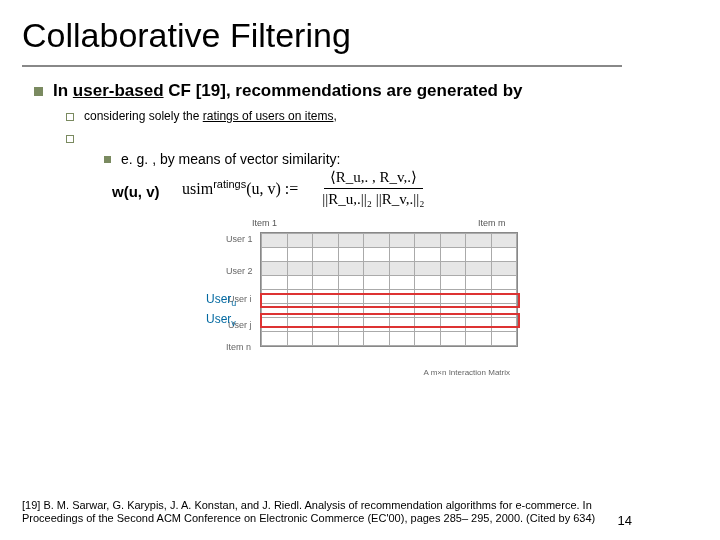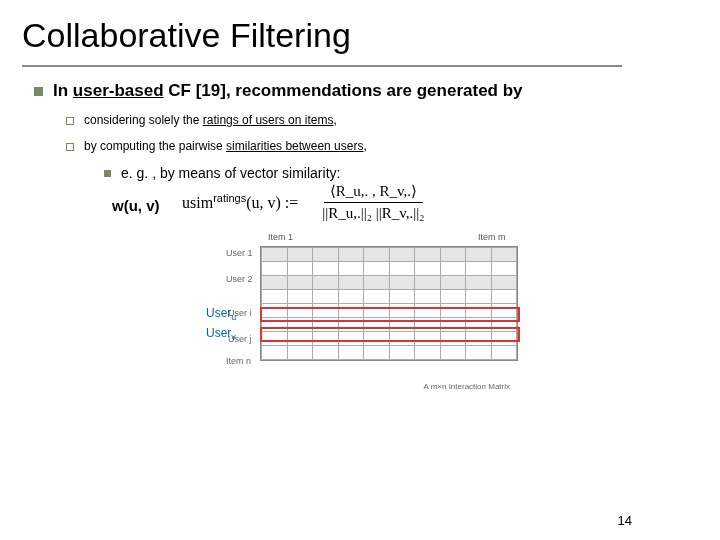--- a/index.html
+++ b/index.html
@@ -18,46 +18,46 @@
     padding: 10px 22px 20px 22px;
     position: relative;
   }
   .title {
     font-size: 34px;
     font-weight: 400;
     border-bottom: 2px solid #888;
     padding: 6px 0 10px 0;
     margin-bottom: 14px;
   }
-  .bullet-row { display: flex; align-items: flex-start; gap: 10px; margin-bottom: 8px; margin-top: 12px; }
+  .bullet-row { display: flex; align-items: flex-start; gap: 10px; margin-bottom: 8px; }
   .lvl1 { padding-left: 12px; font-size: 17px; font-weight: 700; }
   .bullet1 { width: 9px; height: 9px; background: #7a8a60; margin-top: 6px; flex-shrink: 0; }
   .lvl2 { padding-left: 44px; font-size: 12px; font-weight: 400; }
   .bullet2 { width: 8px; height: 8px; border: 1px solid #7a8a60; margin-top: 4px; flex-shrink: 0; }
   .lvl3 { padding-left: 82px; font-size: 14px; font-weight: 400; }
   .bullet3 { width: 7px; height: 7px; background: #7a8a60; margin-top: 5px; flex-shrink: 0; }
   .underline { text-decoration: underline; }
   .wuv { font-weight: 700; font-size: 15px; margin: 16px 0 0 90px; }
   .formula-wrap { display:flex; align-items:center; gap:24px; margin: -32px 0 8px 160px;}
   .frm-left { font-family: 'Times New Roman', serif; font-size:16px;}
   .frac { display:inline-flex; flex-direction:column; align-items:center; font-family:'Times New Roman', serif; font-size:15px; vertical-align:middle;}
   .frac .num { border-bottom:1px solid #000; padding:0 6px 2px;}
   .frac .den { padding-top:2px;}
   .matrix-area { position: relative; width: 310px; height: 160px; margin: 8px 0 0 186px; font-size: 9px; color:#555;}
   .matrix-area .hdr { position:absolute; top:2px; }
-  .matrix-area .hdr.first { left:60px; }
+  .matrix-area .hdr.first { left:44px; }
   .matrix-area .hdr.last { left:270px; }
   .grid { position:absolute; left:52px; top:16px; border:1px solid #888; }
   .grid table { border-collapse: collapse; }
   .grid td { width:26px; height:14px; border:1px solid #aaa; }
   .grid tr:nth-child(1) td { background:#e6e6e6; }
   .grid tr:nth-child(3) td { background:#e6e6e6; }
   .rowlabel { position:absolute; font-size:9px; color:#666; }
   .rowlabel.r1 { top:18px; }
-  .rowlabel.r2 { top:44px; }
+  .rowlabel.r2 { top:50px; }
   .rowlabel.ri { top:78px; }
   .rowlabel.ri2 { top:104px; }
   .rowlabel.rn { top:126px; }
   .hi { position:absolute; border:2px solid #d33; left:52px; width:260px; height:15px;}
   .hi.u { top:77px; }
   .hi.v { top:97px; }
   .annot { position:absolute; font-size:12px; color:#0369a1; }
   .annot.u { top:76px; left:-2px;}
   .annot.v { top:96px; left:-2px;}
   .sub { vertical-align: sub; font-size: 9px; }
@@ -81,23 +81,20 @@
 
   <div class="bullet-row lvl2">
     <div class="bullet2"></div>
     <div>
       <span>considering solely the </span><span class="underline">ratings of users on items</span><span>,</span>
     </div>
   </div>
 
   <div class="bullet-row lvl2">
     <div class="bullet2"></div>
-    <div>
-      <span>by computing the pairwise </span><span class="underline">similarities between users</span><span>,</span>
-    </div>
   </div>
 
   <div class="bullet-row lvl3">
     <div class="bullet3"></div>
     <div>e. g. , by means of vector similarity:</div>
   </div>
 
   <div class="wuv">w(u, v)</div>
 
   <div class="formula-wrap">
@@ -224,15 +221,16 @@
     <div class="hi v"></div>
     <div class="annot u">
       <span>User</span><span class="sub">u</span>
     </div>
     <div class="annot v">
       <span>User</span><span class="sub">v</span>
     </div>
     <div class="caption">A m×n Interaction Matrix</div>
   </div>
 
+  <div class="reference">[19] B. M. Sarwar, G. Karypis, J. A. Konstan, and J. Riedl. Analysis of recommendation algorithms for e-commerce. In Proceedings of the Second ACM Conference on Electronic Commerce (EC'00), pages 285– 295, 2000. (Cited by 634)</div>
   <div class="slideno">14</div>
 
 </div>
 
 </body></html>

